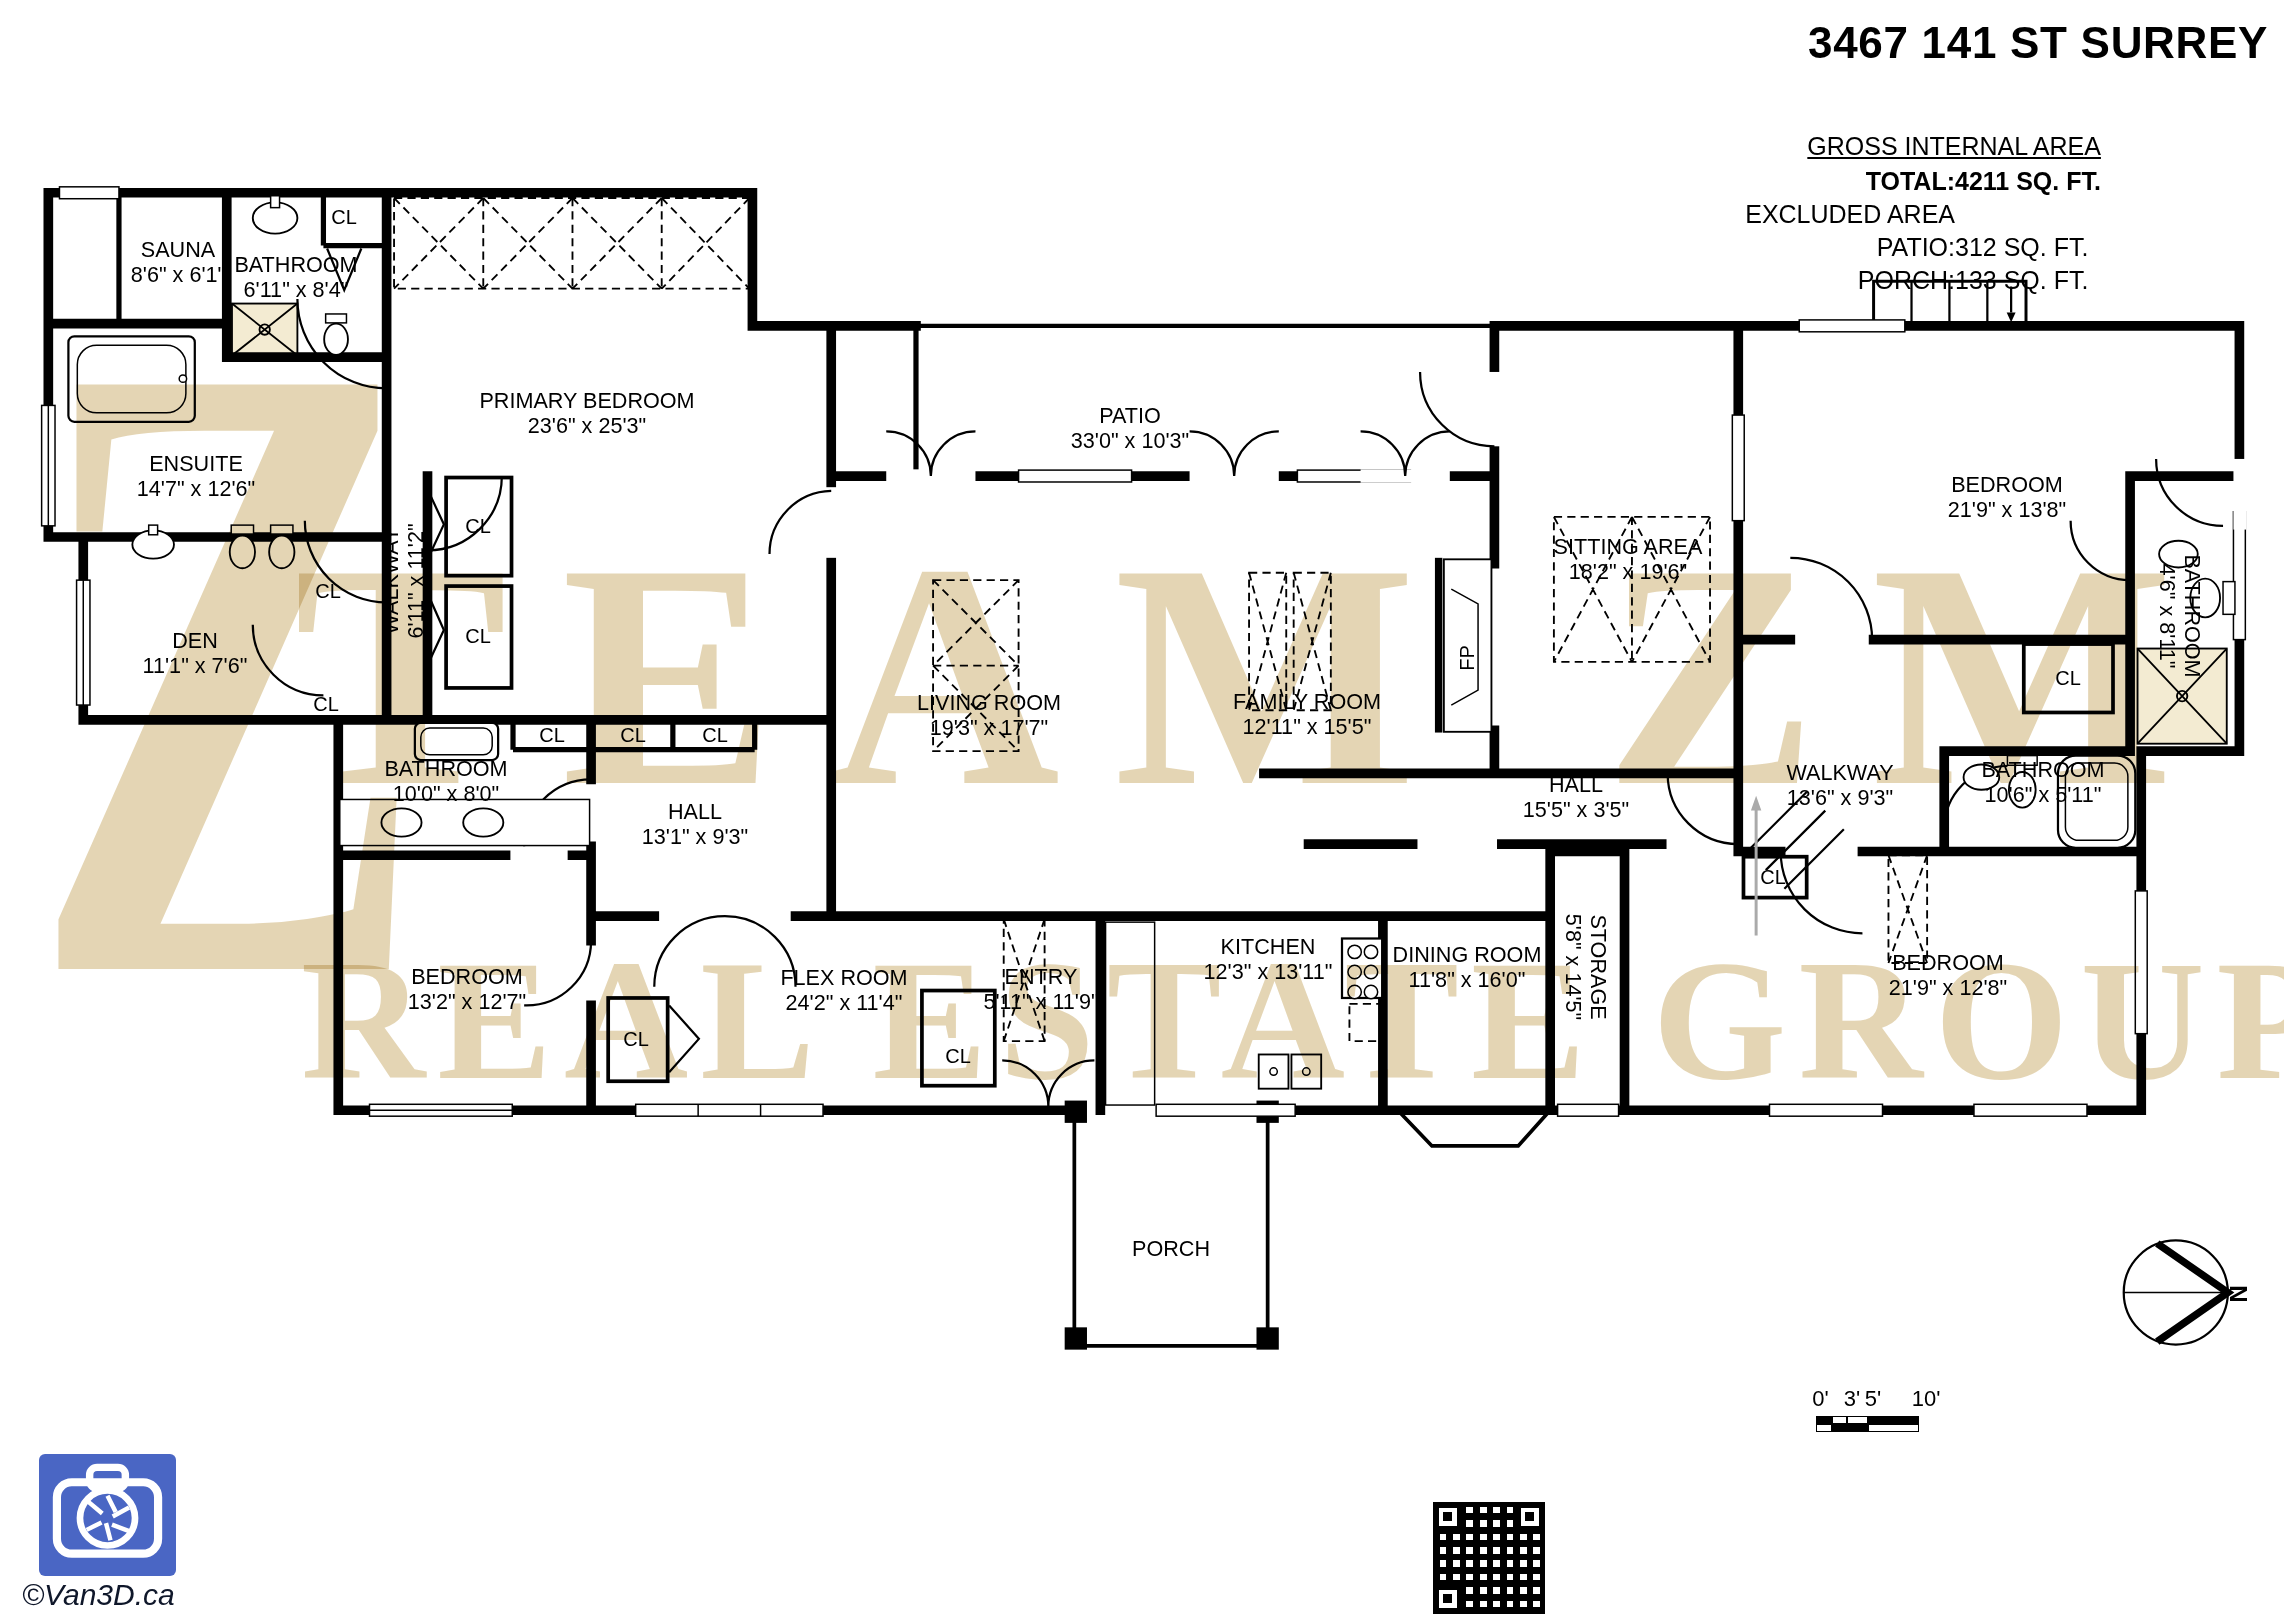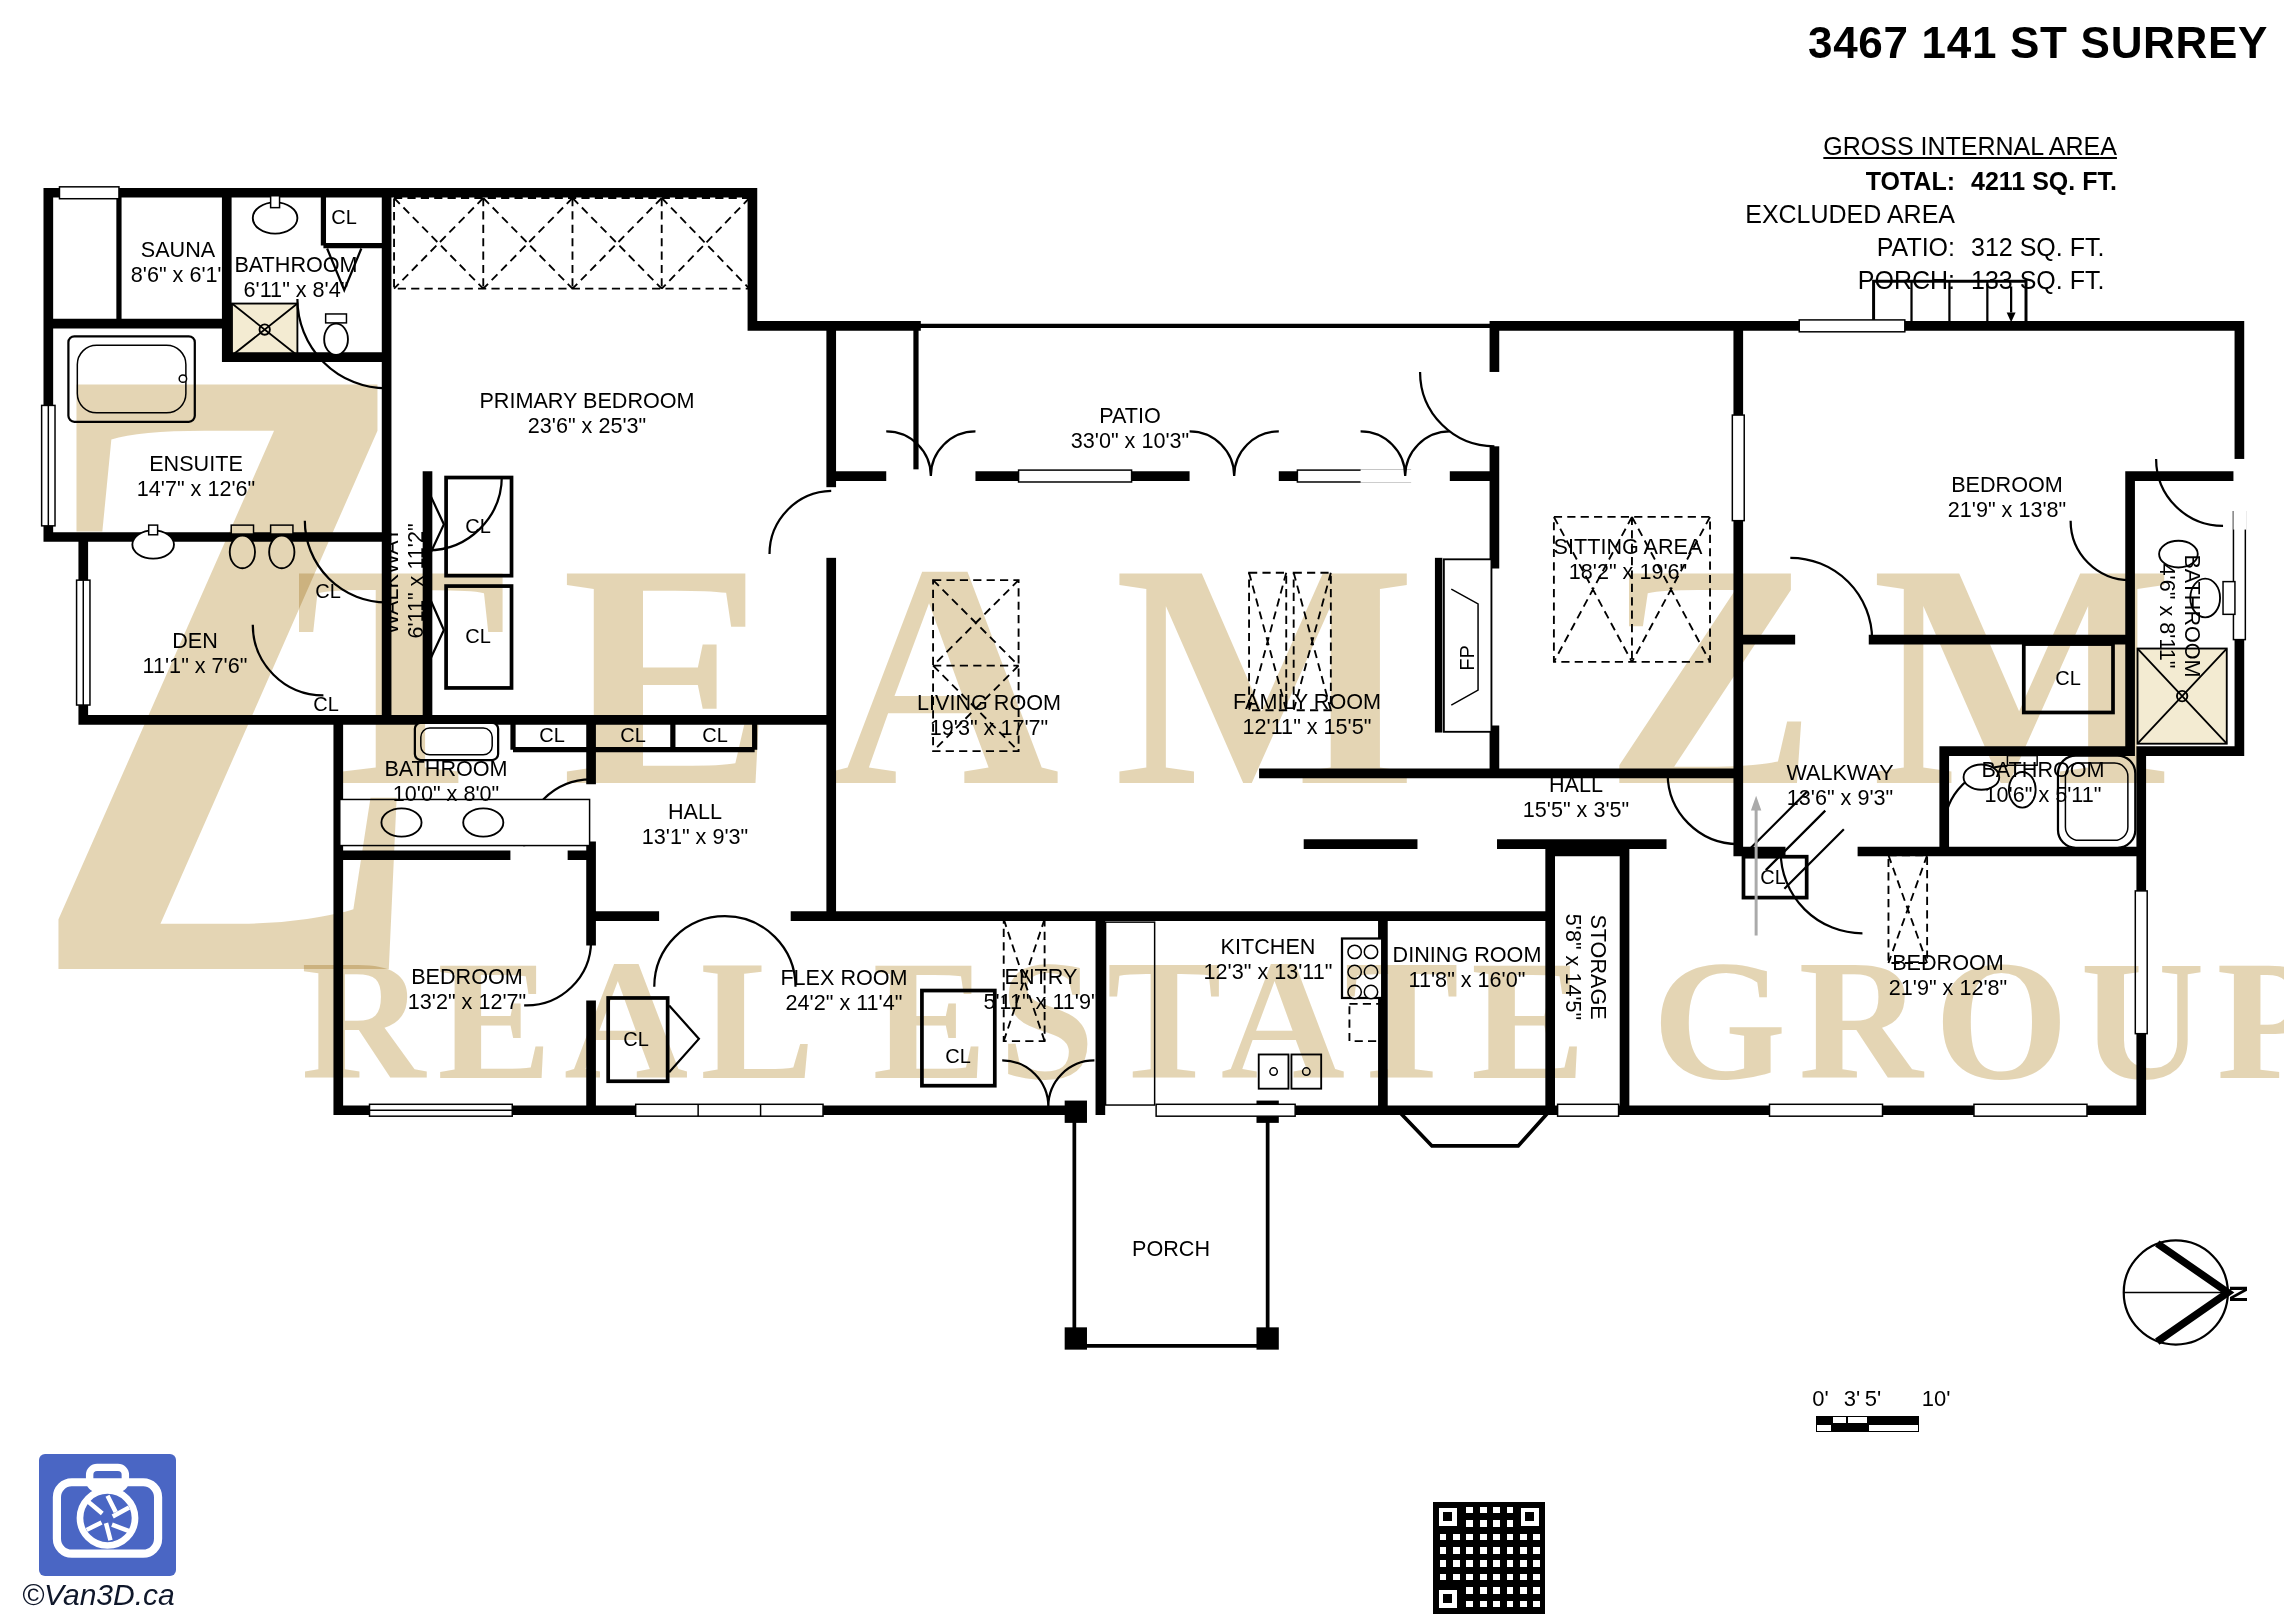--- a/index.html
+++ b/index.html
@@ -17,21 +17,21 @@
         line-height:1.16;z-index:40;white-space:nowrap;}
   .room .rn,.room .rd{display:block;}
   .v-ccw{transform:translate(-50%,-50%) rotate(-90deg);}
   .v-cw{transform:translate(-50%,-50%) rotate(90deg);}
   .cl{position:absolute;transform:translate(-50%,-50%);font-size:20px;z-index:40;white-space:nowrap;}
   .cl.v-ccw{transform:translate(-50%,-50%) rotate(-90deg);}
   
   #title{position:absolute;left:1808px;top:18px;font-size:44px;font-weight:bold;z-index:40;letter-spacing:0.7px;}
   #areabox{position:absolute;left:1732px;top:130px;z-index:40;font-size:25px;line-height:33px;text-align:right;}
   #areabox .hd{text-decoration:underline;margin-bottom:1.5px;}
-  #areabox .row{display:flex;gap:16px;}
+  #areabox .row{display:flex;}
   #areabox .lbl{width:223px;}
   #areabox .row.b{font-weight:bold;}
   
   #scalebar{position:absolute;left:1816px;top:1386px;z-index:40;}
   #scalebar .tick{position:absolute;top:0;font-size:22px;transform:translateX(-50%);}
   #scalebar .bar{position:absolute;top:30px;left:0;width:103px;height:16.4px;}
   #scalebar .seg{position:absolute;height:8.2px;box-sizing:border-box;border:0.7px solid #000;}
   .segB{background:#000;} .segW{background:#fff;}
   
   #compass{position:absolute;left:2120px;top:1236px;z-index:40;}
@@ -402,21 +402,21 @@
   <div class="cl" style="left:958px;top:1056px">CL</div>
   <div class="cl" style="left:1773px;top:877px">CL</div>
   <div class="cl" style="left:2068px;top:678px">CL</div>
 
   <div class="cl v-ccw" style="left:1467px;top:658px">FP</div>
 
   <div id="scalebar">
     <span class="tick" style="left:4.5px">0'</span>
     <span class="tick" style="left:36px">3'</span>
     <span class="tick" style="left:57px">5'</span>
-    <span class="tick" style="left:120px">10'</span>
+    <span class="tick" style="left:110px">10'</span>
     <div class="bar">
       <div class="seg segB" style="left:0;top:0;width:15.6px"></div>
       <div class="seg segW" style="left:15.6px;top:0;width:15.6px"></div>
       <div class="seg segW" style="left:31px;top:0;width:21px"></div>
       <div class="seg segB" style="left:52px;top:0;width:51px"></div>
       <div class="seg segW" style="left:0;top:8.2px;width:15.6px"></div>
       <div class="seg segB" style="left:15.6px;top:8.2px;width:15.6px"></div>
       <div class="seg segB" style="left:31px;top:8.2px;width:21px"></div>
       <div class="seg segW" style="left:52px;top:8.2px;width:51px"></div>
     </div>

